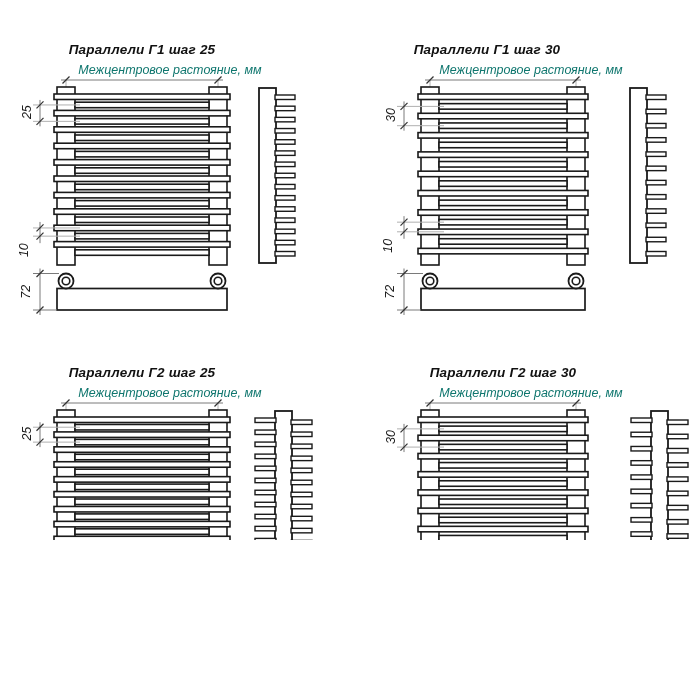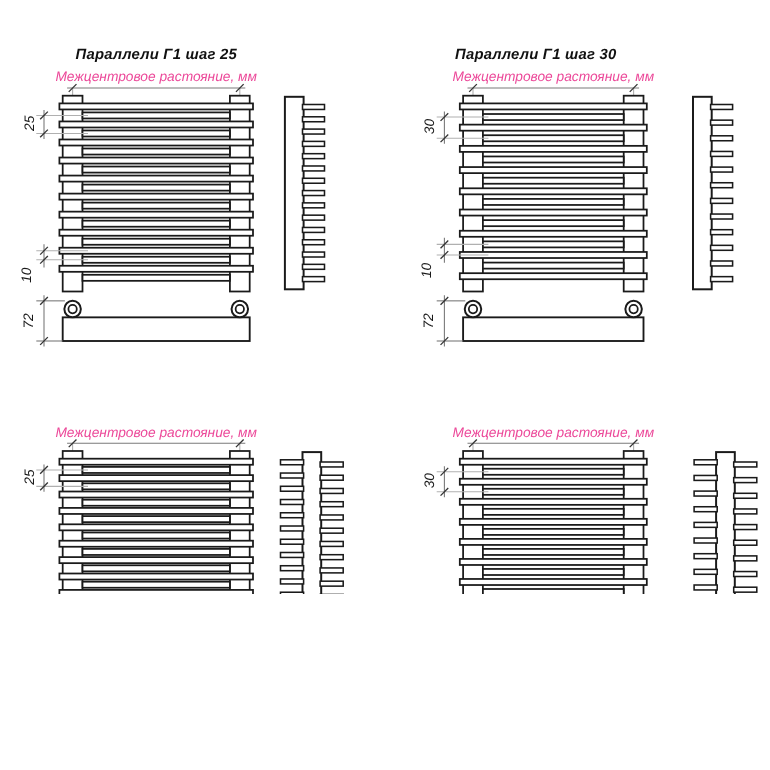--- a/index.html
+++ b/index.html
@@ -2,21 +2,21 @@
 <html><head>
 <meta charset="utf-8">
 <style>
   html,body{margin:0;padding:0;background:#ffffff;}
   .canvas{position:relative;width:700px;height:540px;background:#ffffff;overflow:hidden;
           font-family:"Liberation Sans",sans-serif;}
   #drawing{position:absolute;left:0;top:0;}
   .ptitle{position:absolute;width:284px;text-align:center;
           font:italic 700 13.5px "Liberation Sans",sans-serif;color:#111;letter-spacing:.2px;}
   .psub{position:absolute;width:284px;text-align:center;
-        font:italic 400 12.5px "Liberation Sans",sans-serif;color:#ec4899;}
+        font:italic 400 12.5px "Liberation Sans",sans-serif;color:#0f766e;padding-left:28px;}
 </style>
 </head>
 <body>
 
 <div class="canvas">
   <svg id="drawing" width="700" height="700" viewBox="0 0 700 700">
       <g>
         <g>
           <line x1="66" y1="80" x2="66" y2="91" stroke="#b0b0b0" stroke-width="1"></line>
           <line x1="218" y1="80" x2="218" y2="91" stroke="#b0b0b0" stroke-width="1"></line>
@@ -363,16 +363,18 @@
         </g>
       </g>
     </svg>
 
   <div class="ptitle" style="left:0;top:42px">Параллели Г1 шаг 25</div>
   <div class="psub" style="left:0;top:63px">Межцентровое растояние, мм</div>
 
   <div class="ptitle" style="left:345px;top:42px">Параллели Г1 шаг 30</div>
   <div class="psub" style="left:361px;top:63px">Межцентровое растояние, мм</div>
 
+  <div class="ptitle" style="left:0;top:365px">Параллели Г2 шаг 25</div>
   <div class="psub" style="left:0;top:386px">Межцентровое растояние, мм</div>
 
+  <div class="ptitle" style="left:361px;top:365px">Параллели Г2 шаг 30</div>
   <div class="psub" style="left:361px;top:386px">Межцентровое растояние, мм</div>
 </div>
 
 </body></html>

